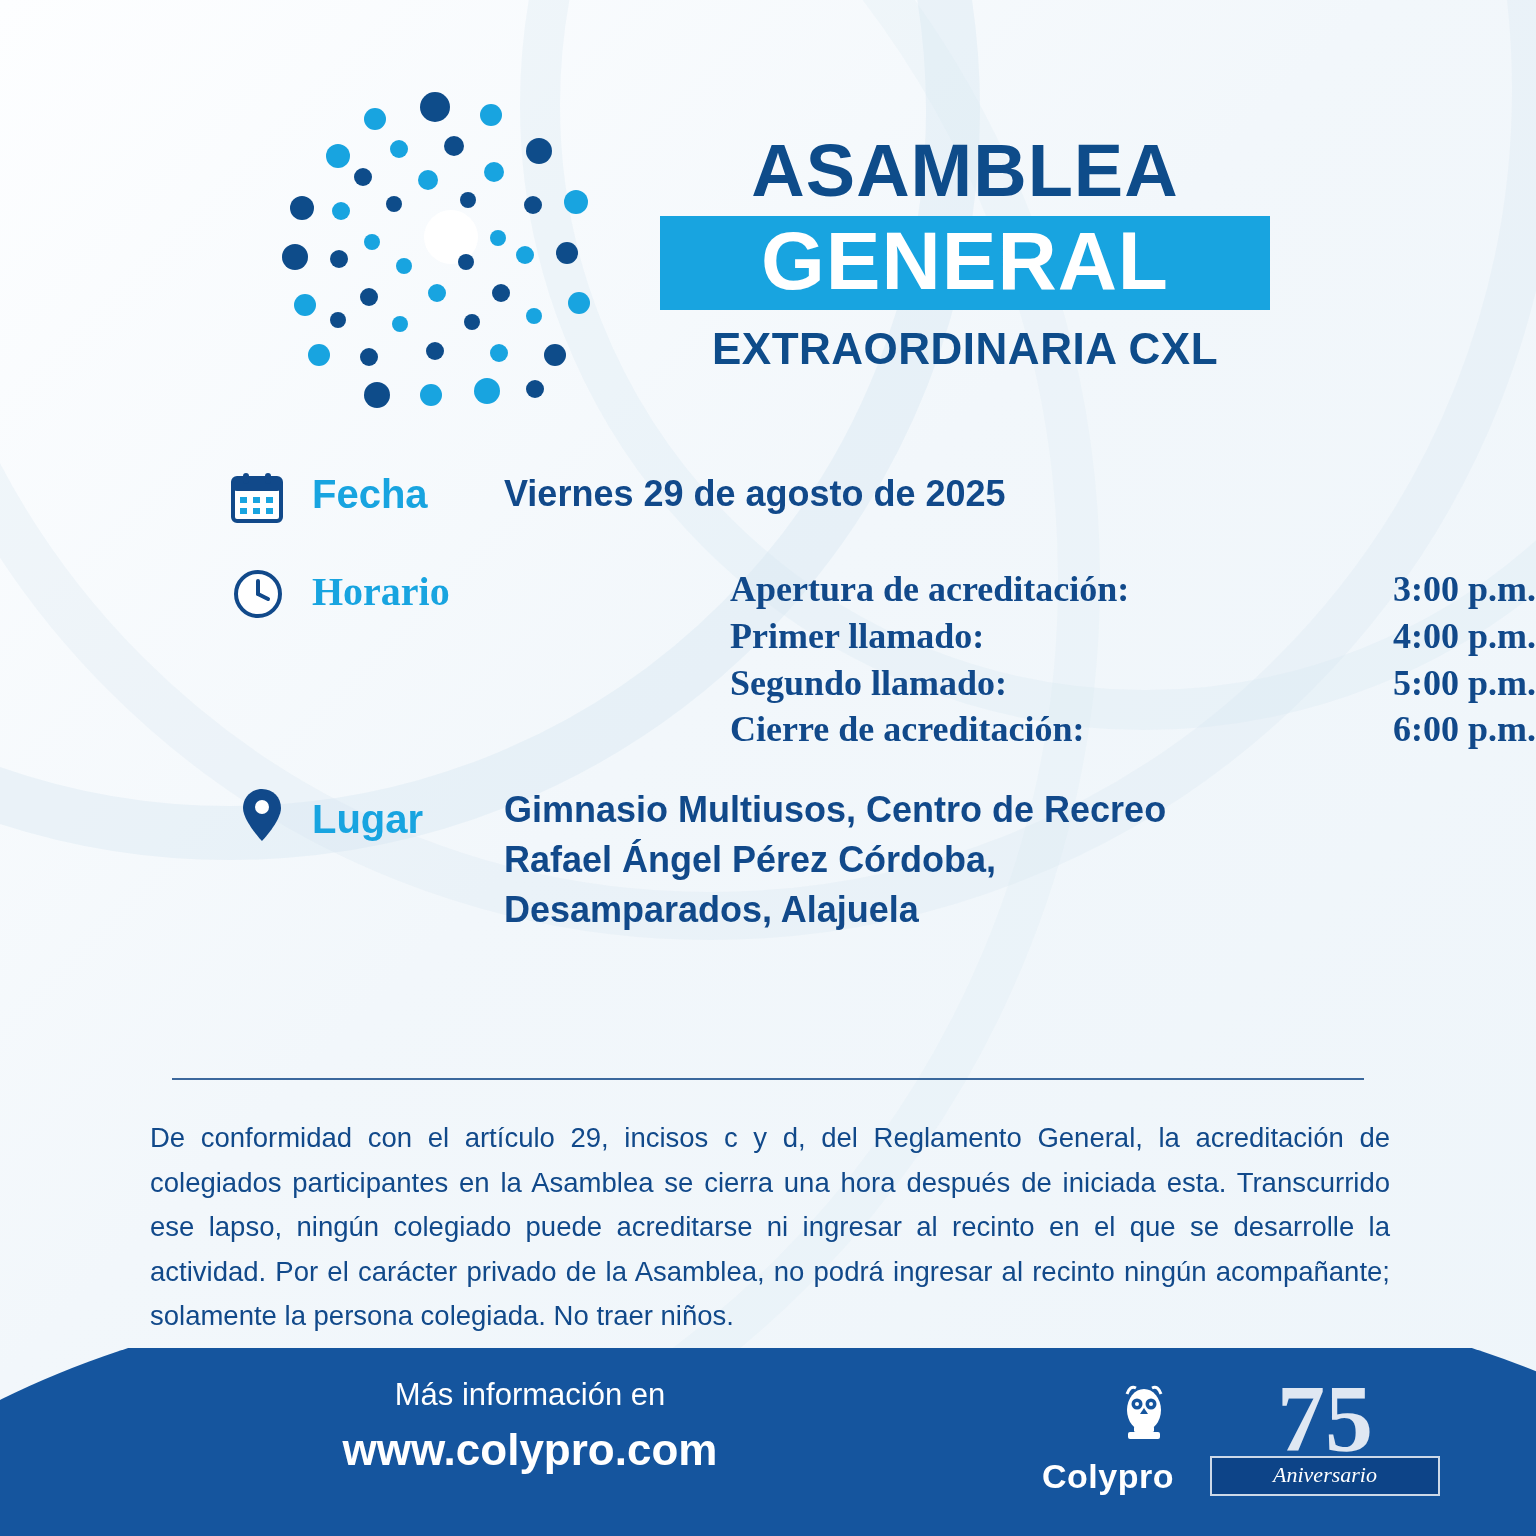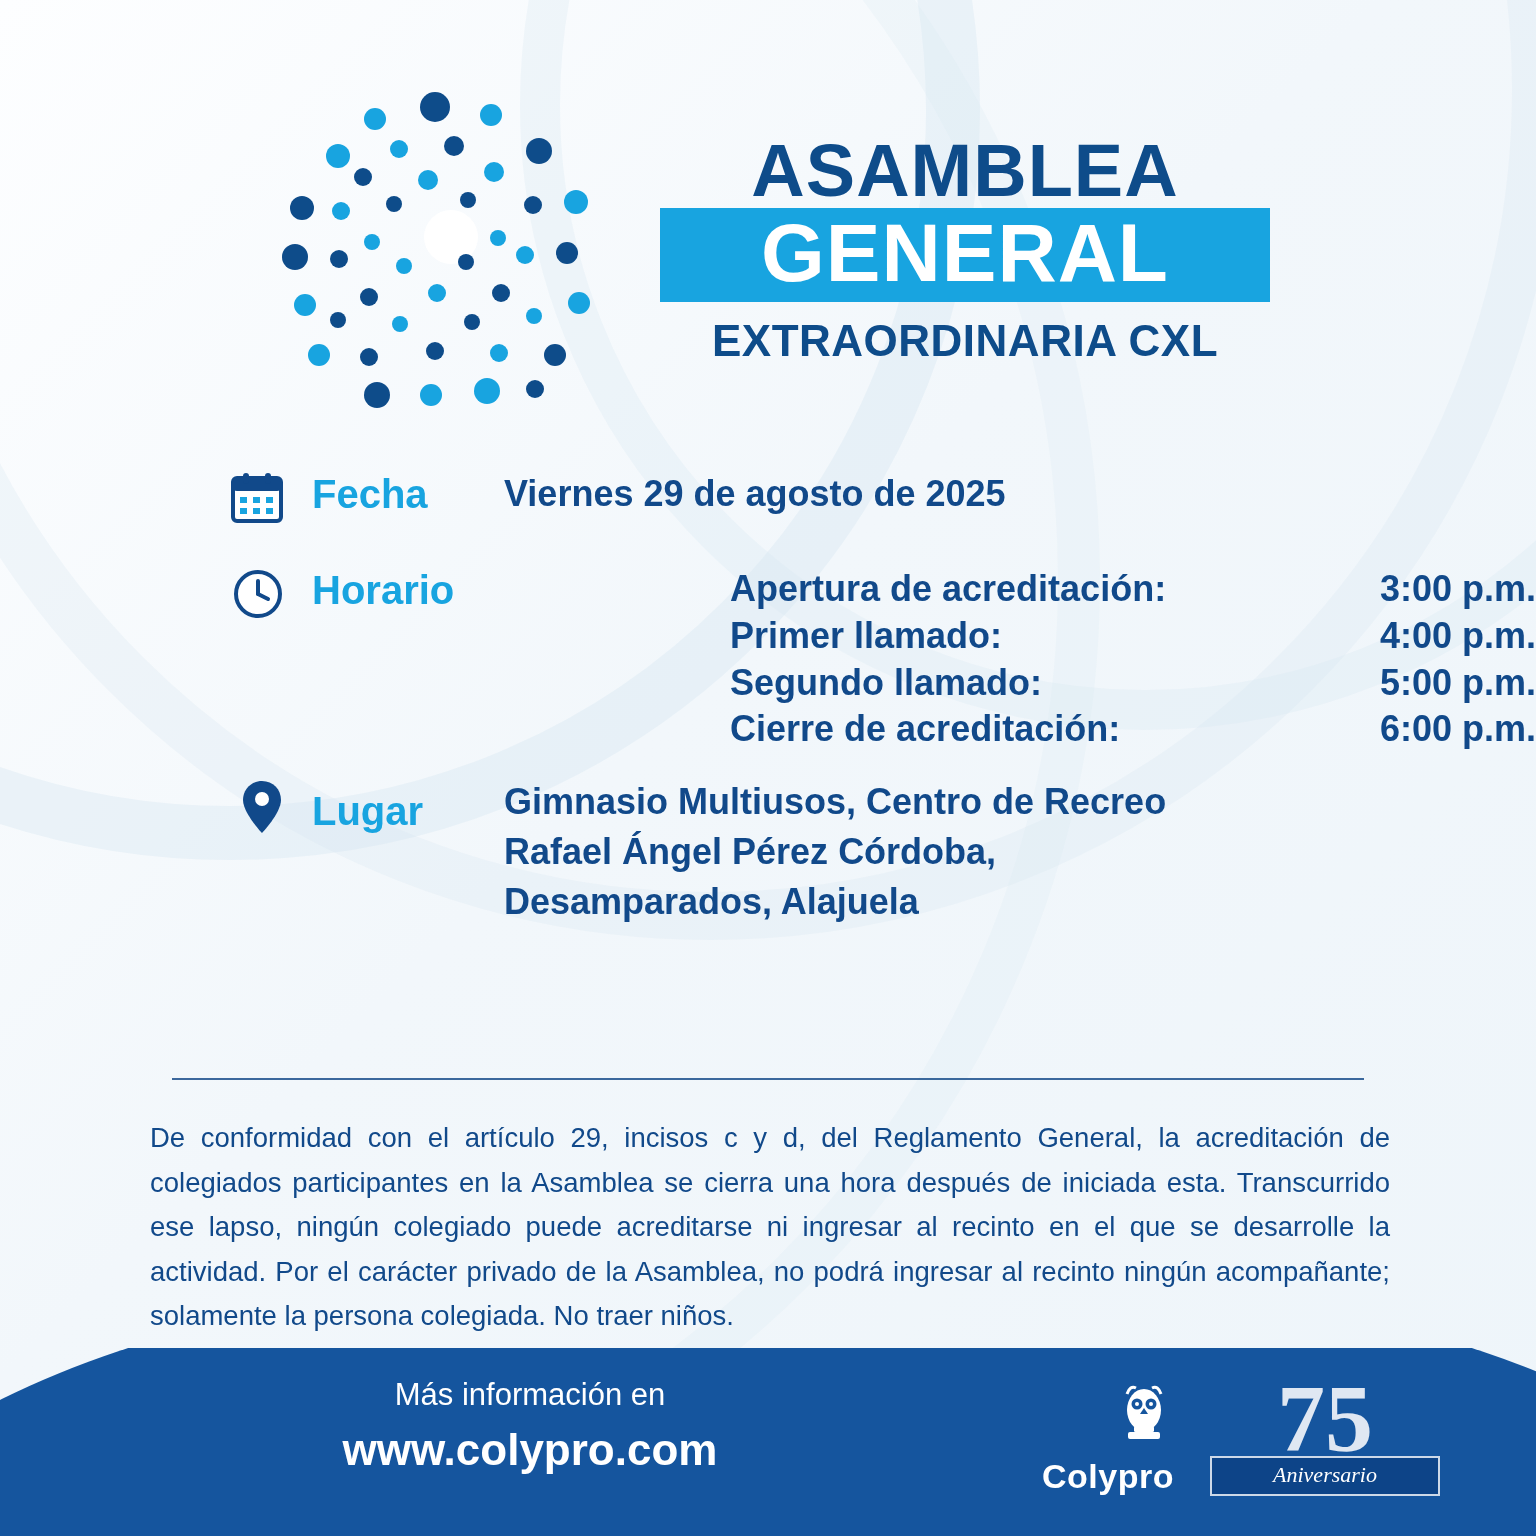--- a/index.html
+++ b/index.html
@@ -55,20 +55,21 @@
     font-weight: bold;
     letter-spacing: 1px;
     color: #0e4c8a;
     line-height: 1.0;
     text-align: center;
     width: 610px;
   }
   .title-general-wrap {
     background: #18a4e0;
     width: 610px;
+    margin-top: 8px;
     padding: 4px 0 8px 0;
     text-align: center;
   }
   .title-general {
     font-size: 82px;
     font-weight: bold;
     color: #ffffff;
     letter-spacing: 1px;
     line-height: 1.0;
   }
@@ -127,21 +128,21 @@
     color: #11498a;
     font-size: 36px;
     font-weight: bold;
     text-align: right;
     width: 190px;
     flex: 0 0 190px;
   }
   .place-line { color:#11498a; font-size: 36px; font-weight: bold; line-height:1.38; }
 
   .row-fecha { margin-bottom: 42px; }
-  .row-horario { margin-bottom: 24px; }
+  .row-horario { margin-bottom: 32px; font-family: Liberation Serif, serif; }
 
   
   .divider {
     position: absolute;
     left: 172px; top: 1078px;
     width: 1192px; height: 2px;
     background: #1b4f8c;
     opacity: 0.85;
   }
   .note {

